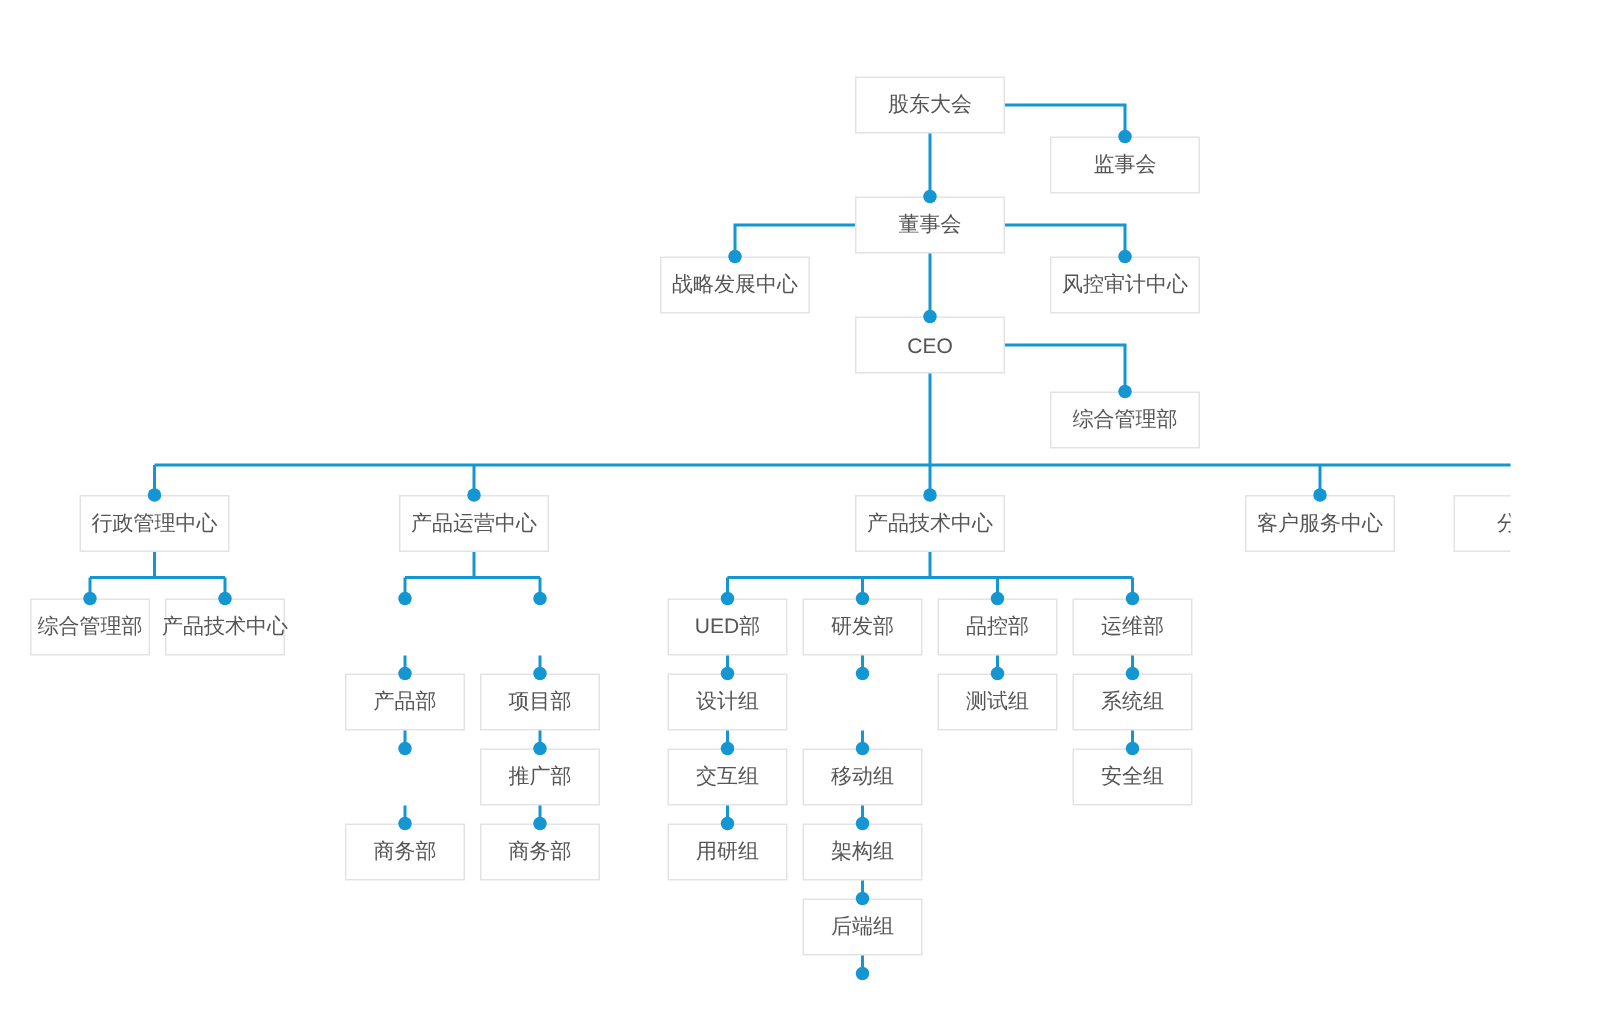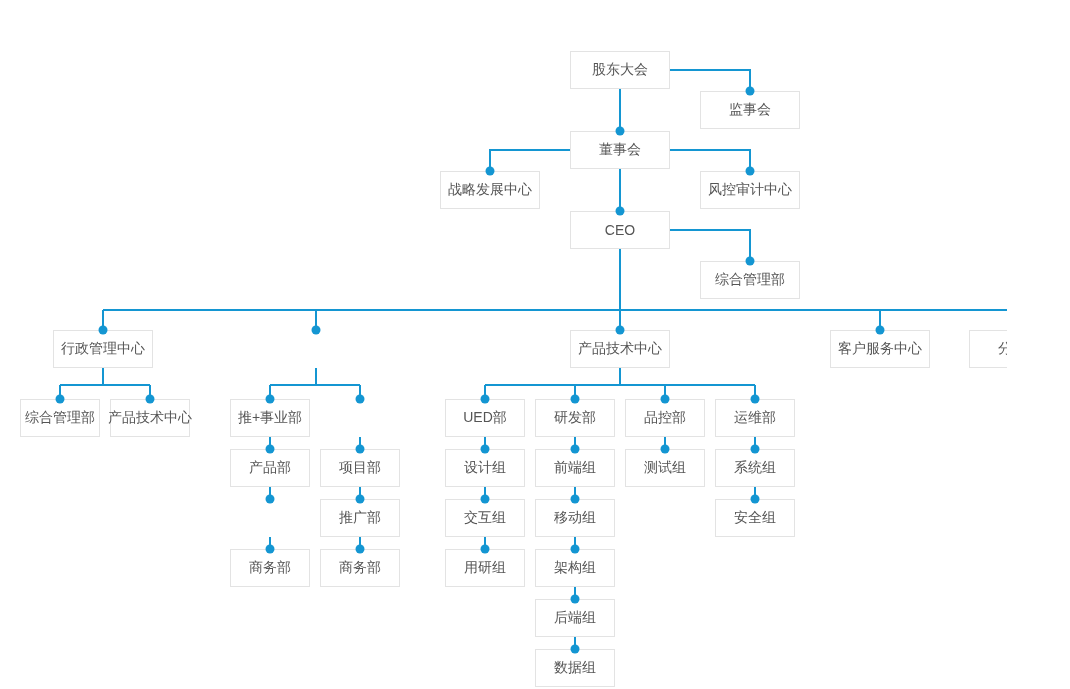--- a/index.html
+++ b/index.html
@@ -144,45 +144,43 @@
 
   <div class="node" style="left:570px;top:51px;width:100px">股东大会</div>
   <div class="node" style="left:700px;top:91px;width:100px">监事会</div>
   <div class="node" style="left:570px;top:131px;width:100px">董事会</div>
   <div class="node" style="left:440px;top:171px;width:100px">战略发展中心</div>
   <div class="node" style="left:700px;top:171px;width:100px">风控审计中心</div>
   <div class="node" style="left:570px;top:211px;width:100px">CEO</div>
   <div class="node" style="left:700px;top:261px;width:100px">综合管理部</div>
 
   <div class="node" style="left:53px;top:330px;width:100px">行政管理中心</div>
+  <div class="node" style="left:266px;top:330px;width:100px">产品运营中心</div>
   <div class="node" style="left:830px;top:330px;width:100px">客户服务中心</div>
   <div class="node" style="left:570px;top:330px;width:100px">产品技术中心</div>
   <div class="node" style="left:20px;top:399px;width:80px">综合管理部</div>
 
   <div class="node" style="left:969px;top:330px;width:100px">分公司</div>
   <div class="node" style="left:110px;top:399px;width:80px">产品技术中心</div>
-  <div class="node" style="left:230px;top:399px;width:80px">推+事业部</div>
   <div class="node" style="left:535px;top:399px;width:80px">研发部</div>
   <div class="node" style="left:445px;top:399px;width:80px">UED部</div>
   <div class="node" style="left:625px;top:399px;width:80px">品控部</div>
   <div class="node" style="left:715px;top:399px;width:80px">运维部</div>
 
   <div class="node" style="left:230px;top:449px;width:80px">产品部</div>
   <div class="node" style="left:320px;top:449px;width:80px">项目部</div>
   <div class="node" style="left:445px;top:449px;width:80px">设计组</div>
-  <div class="node" style="left:535px;top:449px;width:80px">前端组</div>
   <div class="node" style="left:625px;top:449px;width:80px">测试组</div>
   <div class="node" style="left:715px;top:449px;width:80px">系统组</div>
 
   <div class="node" style="left:320px;top:499px;width:80px">推广部</div>
   <div class="node" style="left:445px;top:499px;width:80px">交互组</div>
   <div class="node" style="left:535px;top:499px;width:80px">移动组</div>
   <div class="node" style="left:715px;top:499px;width:80px">安全组</div>
 
   <div class="node" style="left:230px;top:549px;width:80px">商务部</div>
   <div class="node" style="left:320px;top:549px;width:80px">商务部</div>
   <div class="node" style="left:445px;top:549px;width:80px">用研组</div>
   <div class="node" style="left:535px;top:549px;width:80px">架构组</div>
 
   <div class="node" style="left:535px;top:599px;width:80px">后端组</div>
-  <div class="node" style="left:535px;top:649px;width:80px">数据组</div>
 
 </div>
 
 </body></html>

